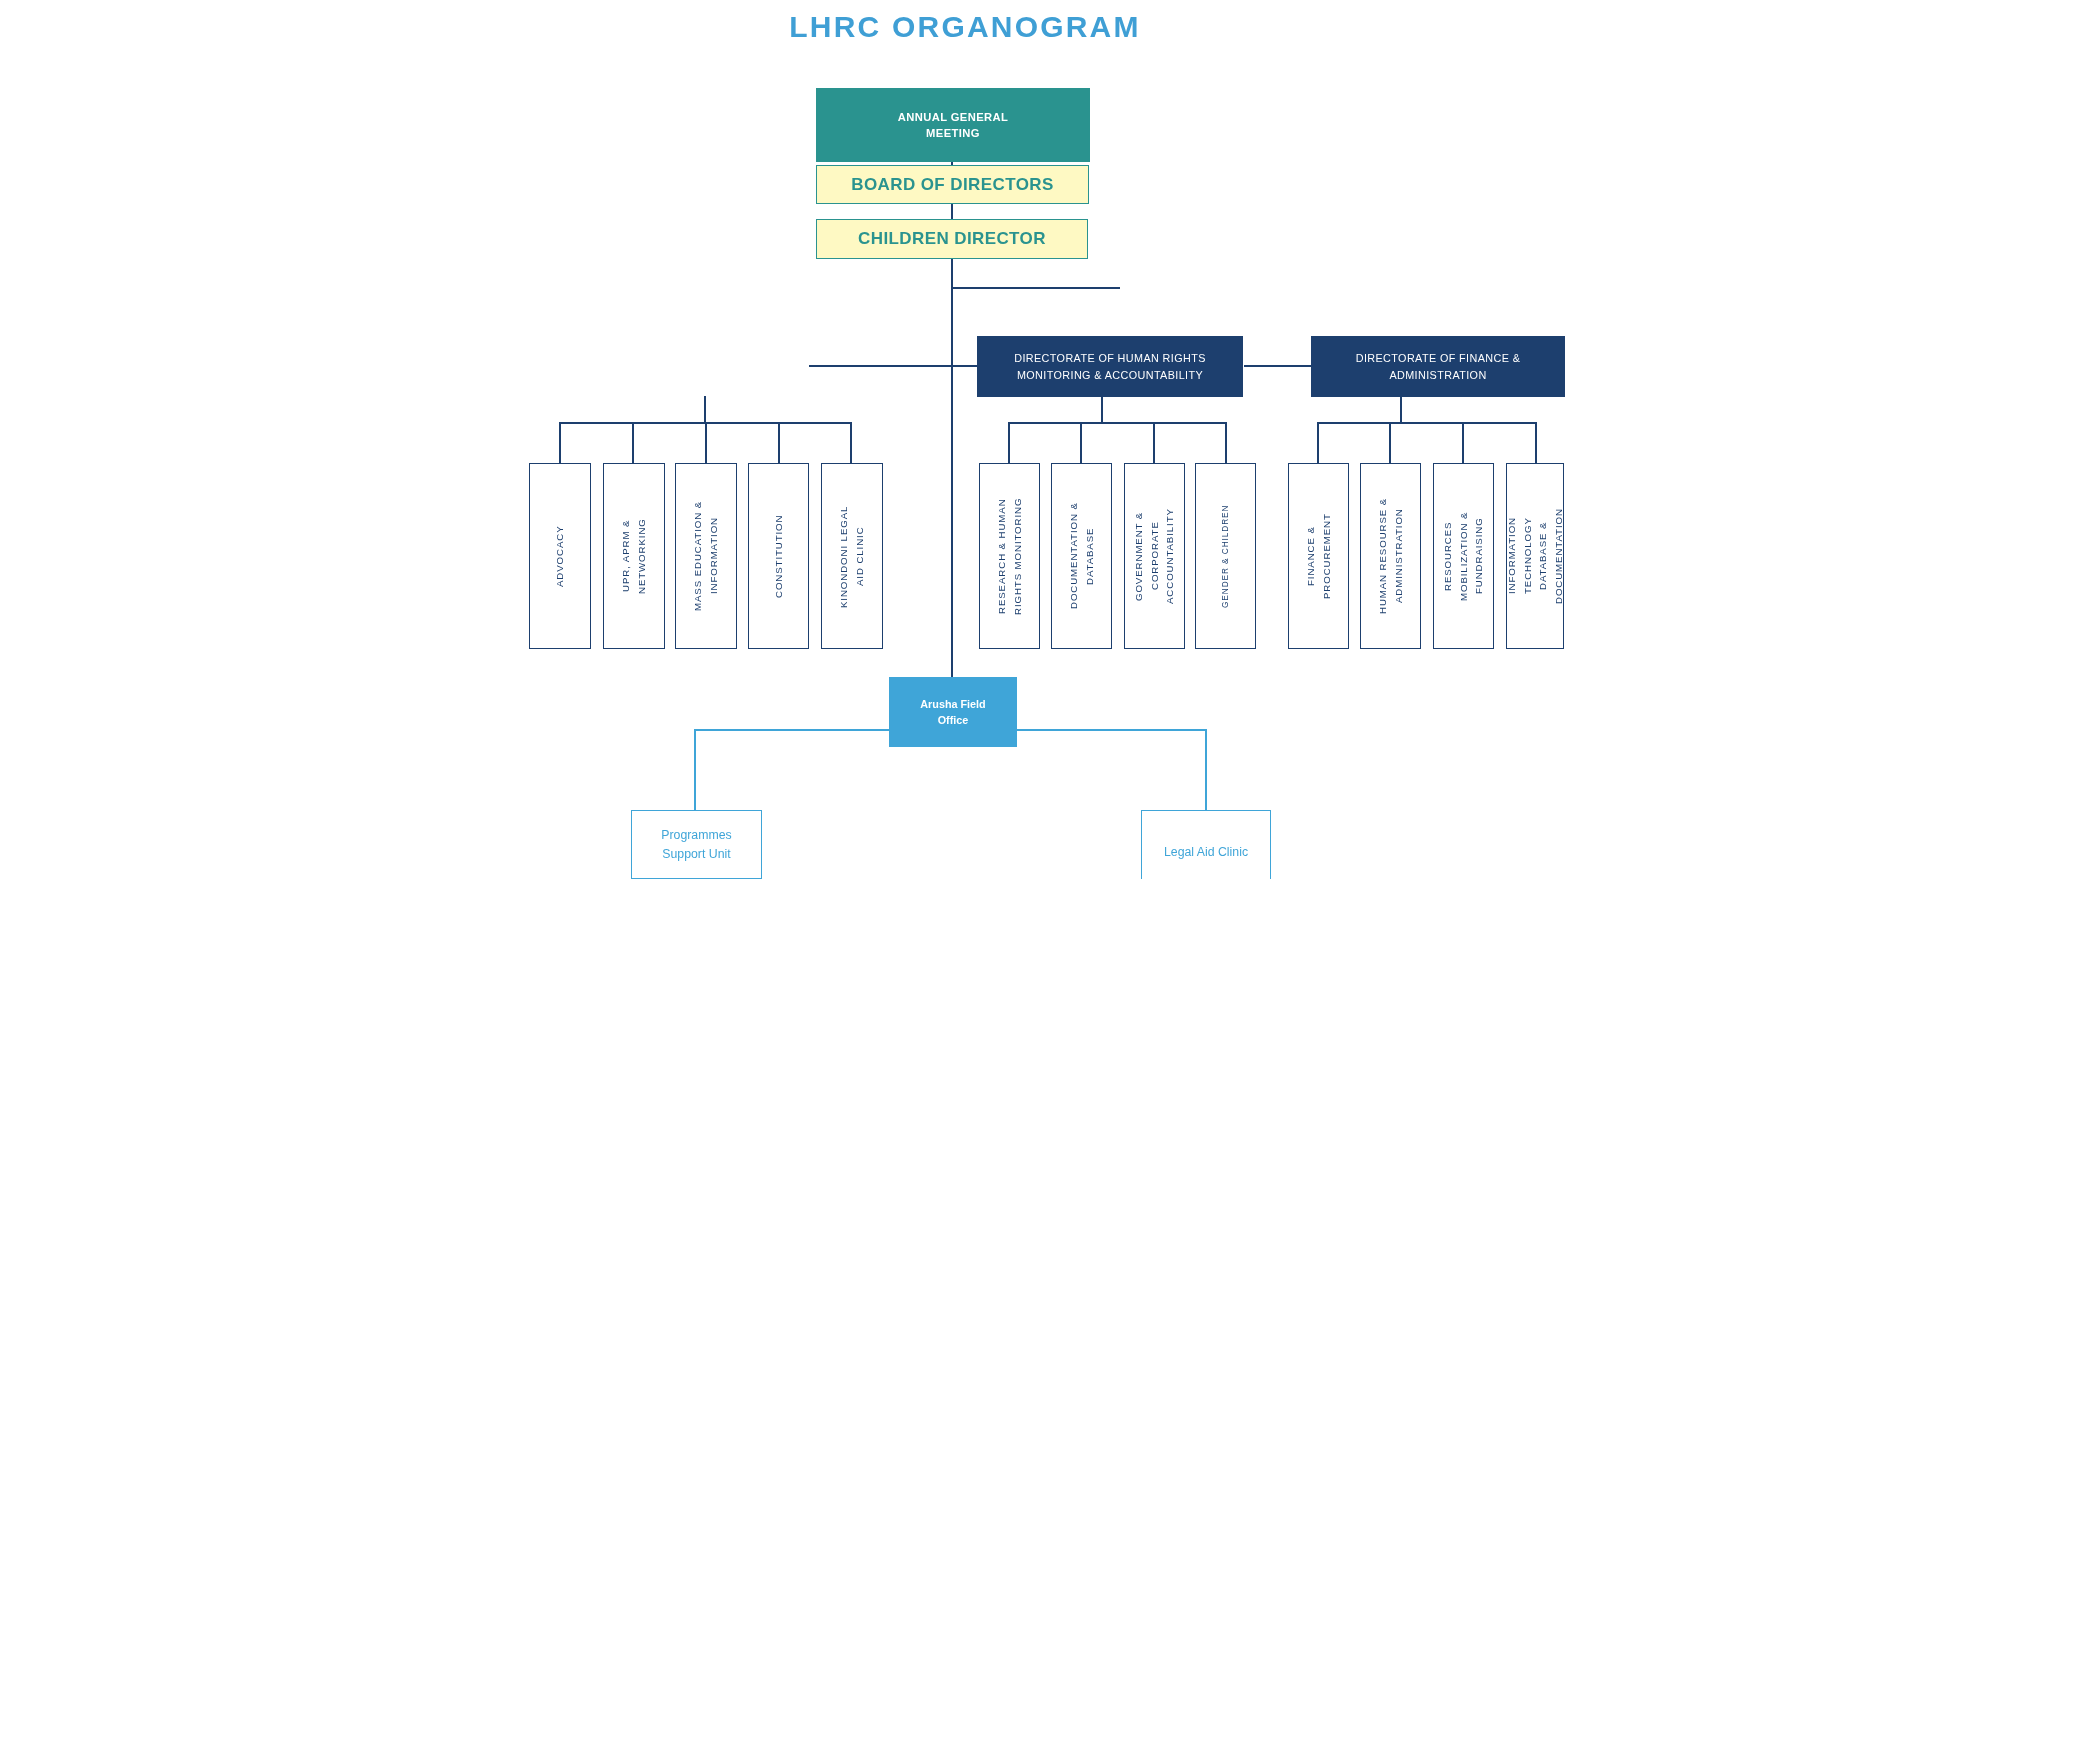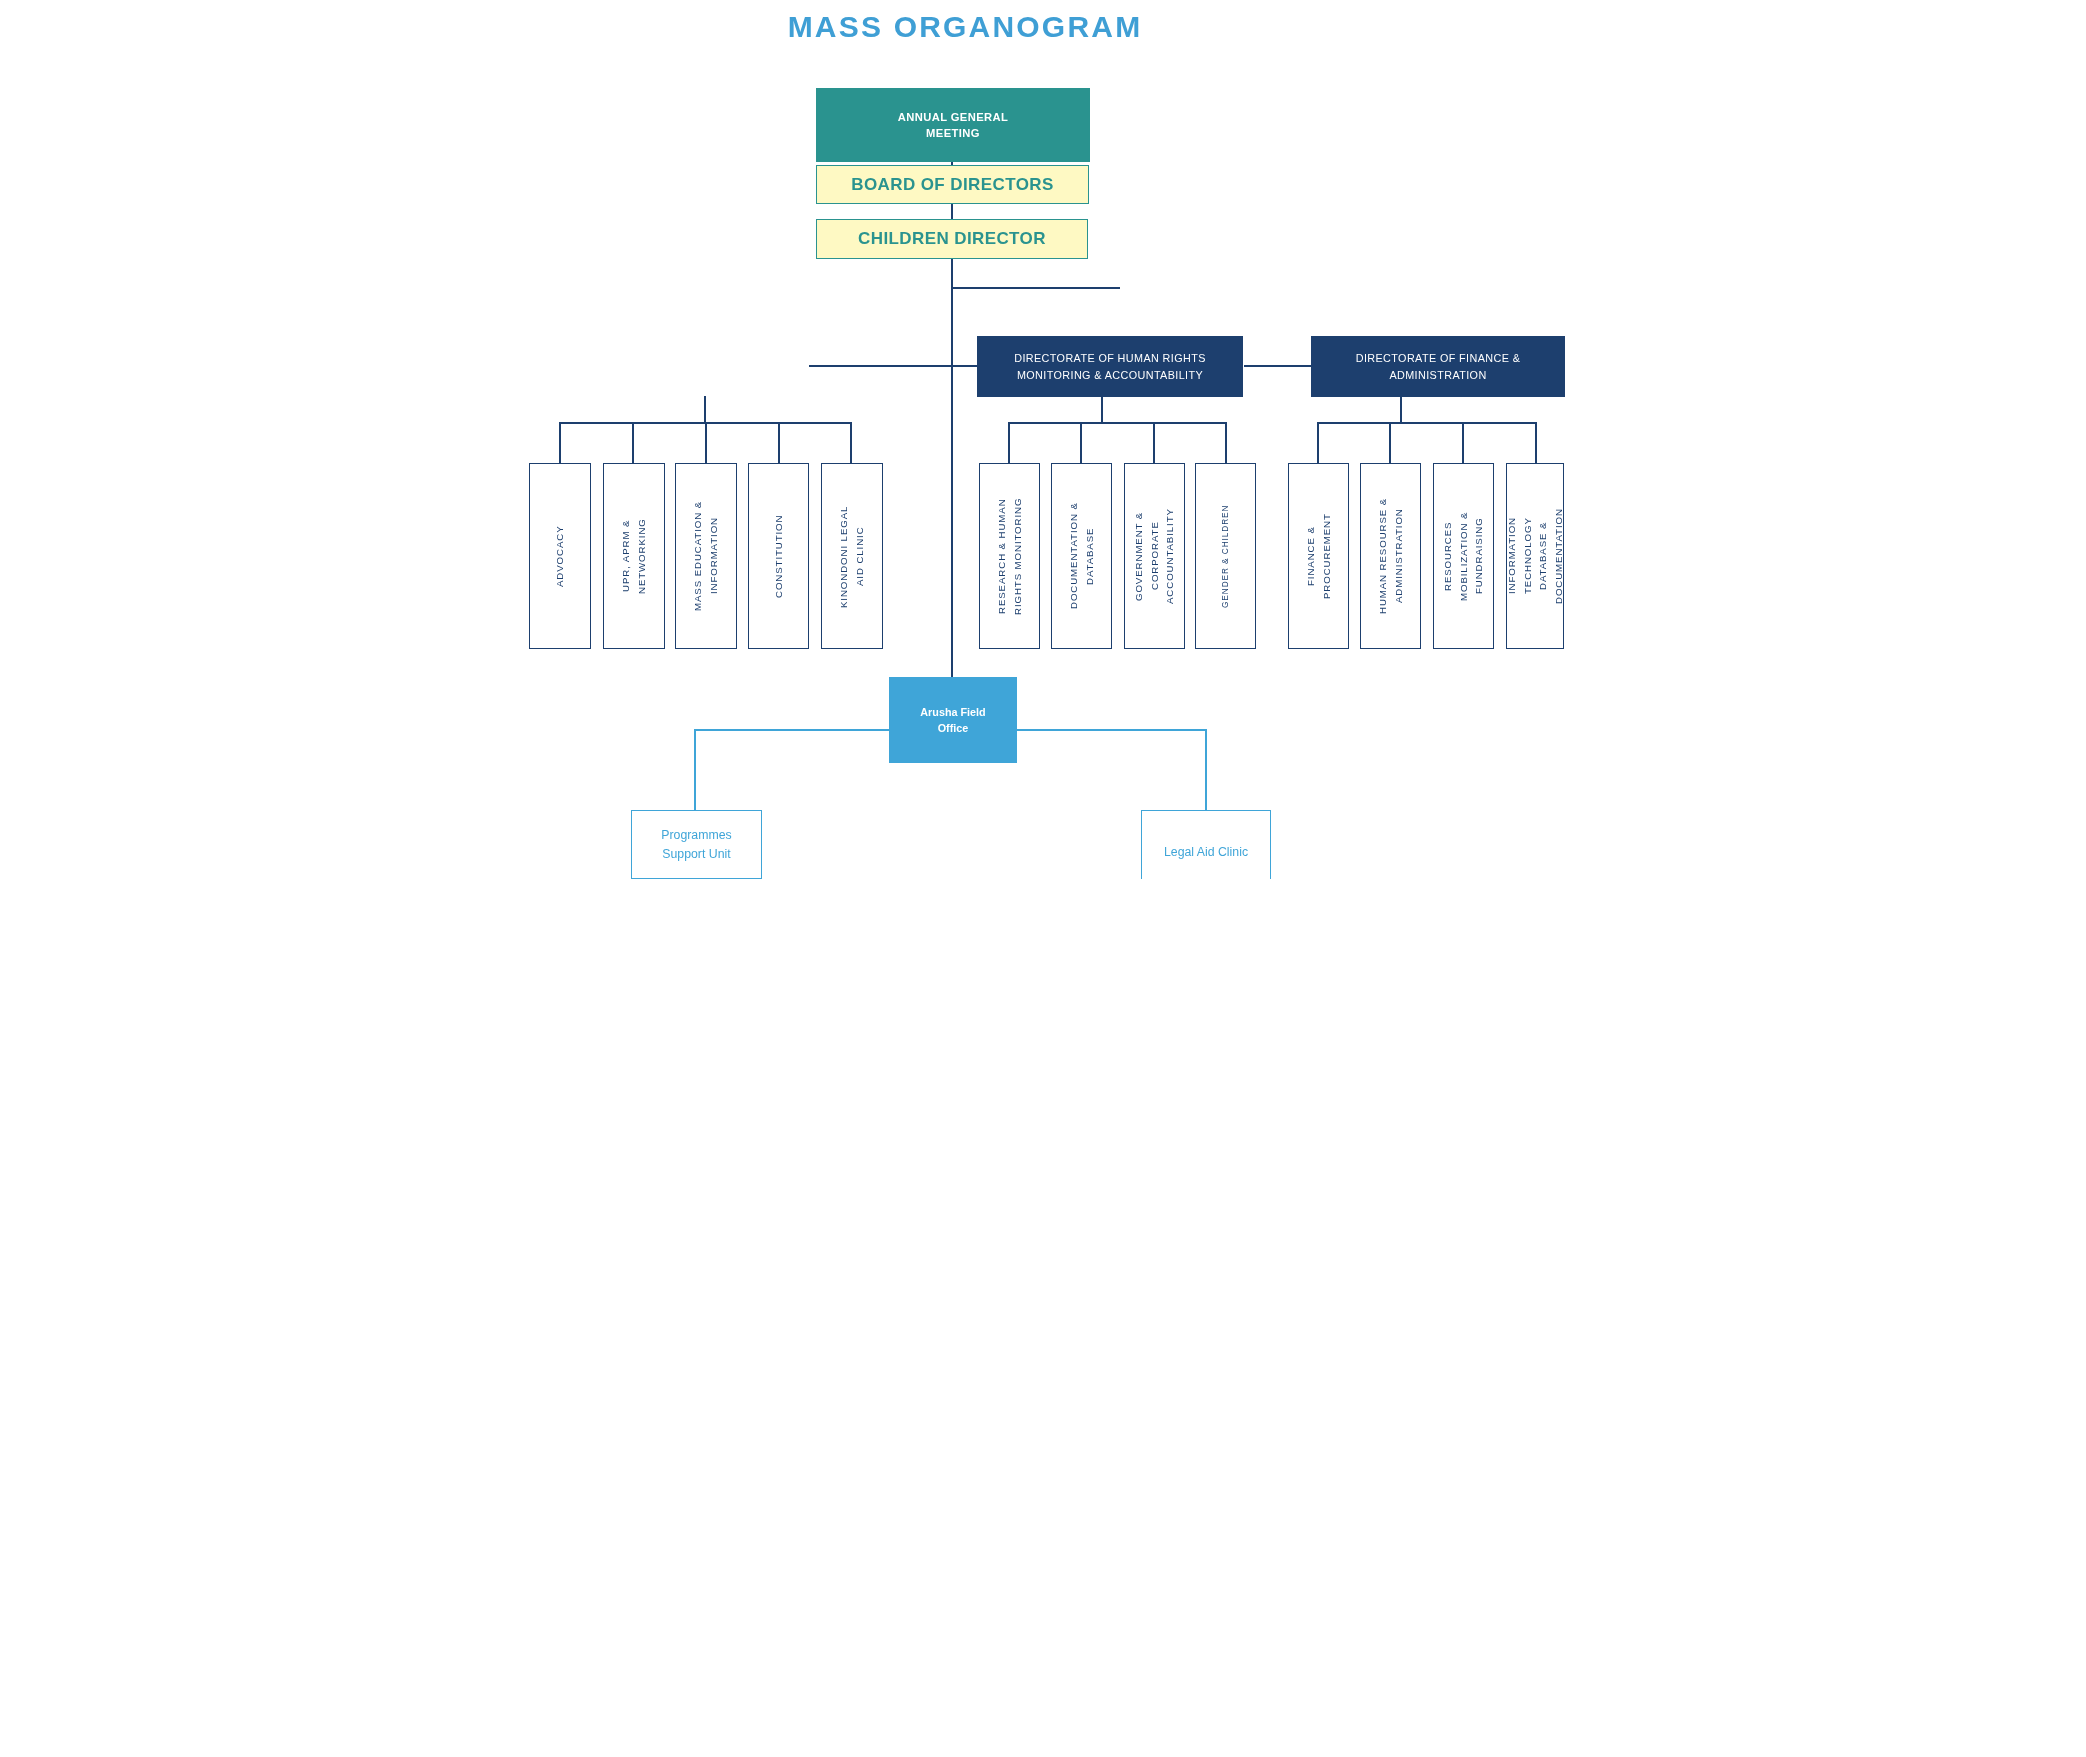--- a/index.html
+++ b/index.html
@@ -40,21 +40,21 @@
   .outline-blue{background:#fff;border:1.4px solid var(--blue);color:var(--blue);font-weight:300;font-size:12.3px;line-height:1.5;}
   .outline-blue span{max-width:101px;}
   .ln{position:absolute;background:var(--navy);}
   .lb{position:absolute;background:var(--blue);}
 </style>
 </head>
 <body>
 
 <div class="canvas">
 
-  <div class="title">MASS ORGANOGRAM</div>
+  <div class="title">LHRC ORGANOGRAM</div>
 
   <div class="ln" style="left:430px;top:149px;width:2.2px;height:17.3px;"></div>
   <div class="ln" style="left:430px;top:204px;width:2.2px;height:16px;"></div>
   <div class="ln" style="left:430px;top:259px;width:2.2px;height:419px;"></div>
   <div class="ln" style="left:431px;top:287px;width:168px;height:2.2px;"></div>
   <div class="ln" style="left:288px;top:365px;width:168px;height:2.2px;"></div>
   <div class="ln" style="left:723px;top:365px;width:67px;height:2.2px;"></div>
 
   <div class="ln" style="left:183px;top:396px;width:2.2px;height:27.4px;"></div>
   <div class="ln" style="left:38px;top:422px;width:293px;height:2.2px;"></div>
@@ -134,21 +134,21 @@
   <div class="unit" style="left:839px;width:61px;">
     <span class="vtext">HUMAN RESOURSE &amp; ADMINISTRATION</span>
   </div>
   <div class="unit" style="left:912px;width:61px;">
     <span class="vtext">RESOURCES MOBILIZATION &amp; FUNDRAISING</span>
   </div>
   <div class="unit" style="left:985px;width:58px;">
     <span class="vtext">INFORMATION TECHNOLOGY DATABASE &amp; DOCUMENTATION</span>
   </div>
 
-  <div class="box arusha" style="left:368px;top:677px;width:128px;height:86px;">
+  <div class="box arusha" style="left:368px;top:677px;width:128px;height:70px;">
     <span>Arusha Field Office</span>
   </div>
   <div class="box outline-blue" style="left:110px;top:810px;width:131px;height:69px;">
     <span>Programmes Support Unit</span>
   </div>
   <div class="box outline-blue" style="left:620px;top:810px;width:130px;height:85px;">
     <span>Legal Aid Clinic</span>
   </div>
 
 </div>

